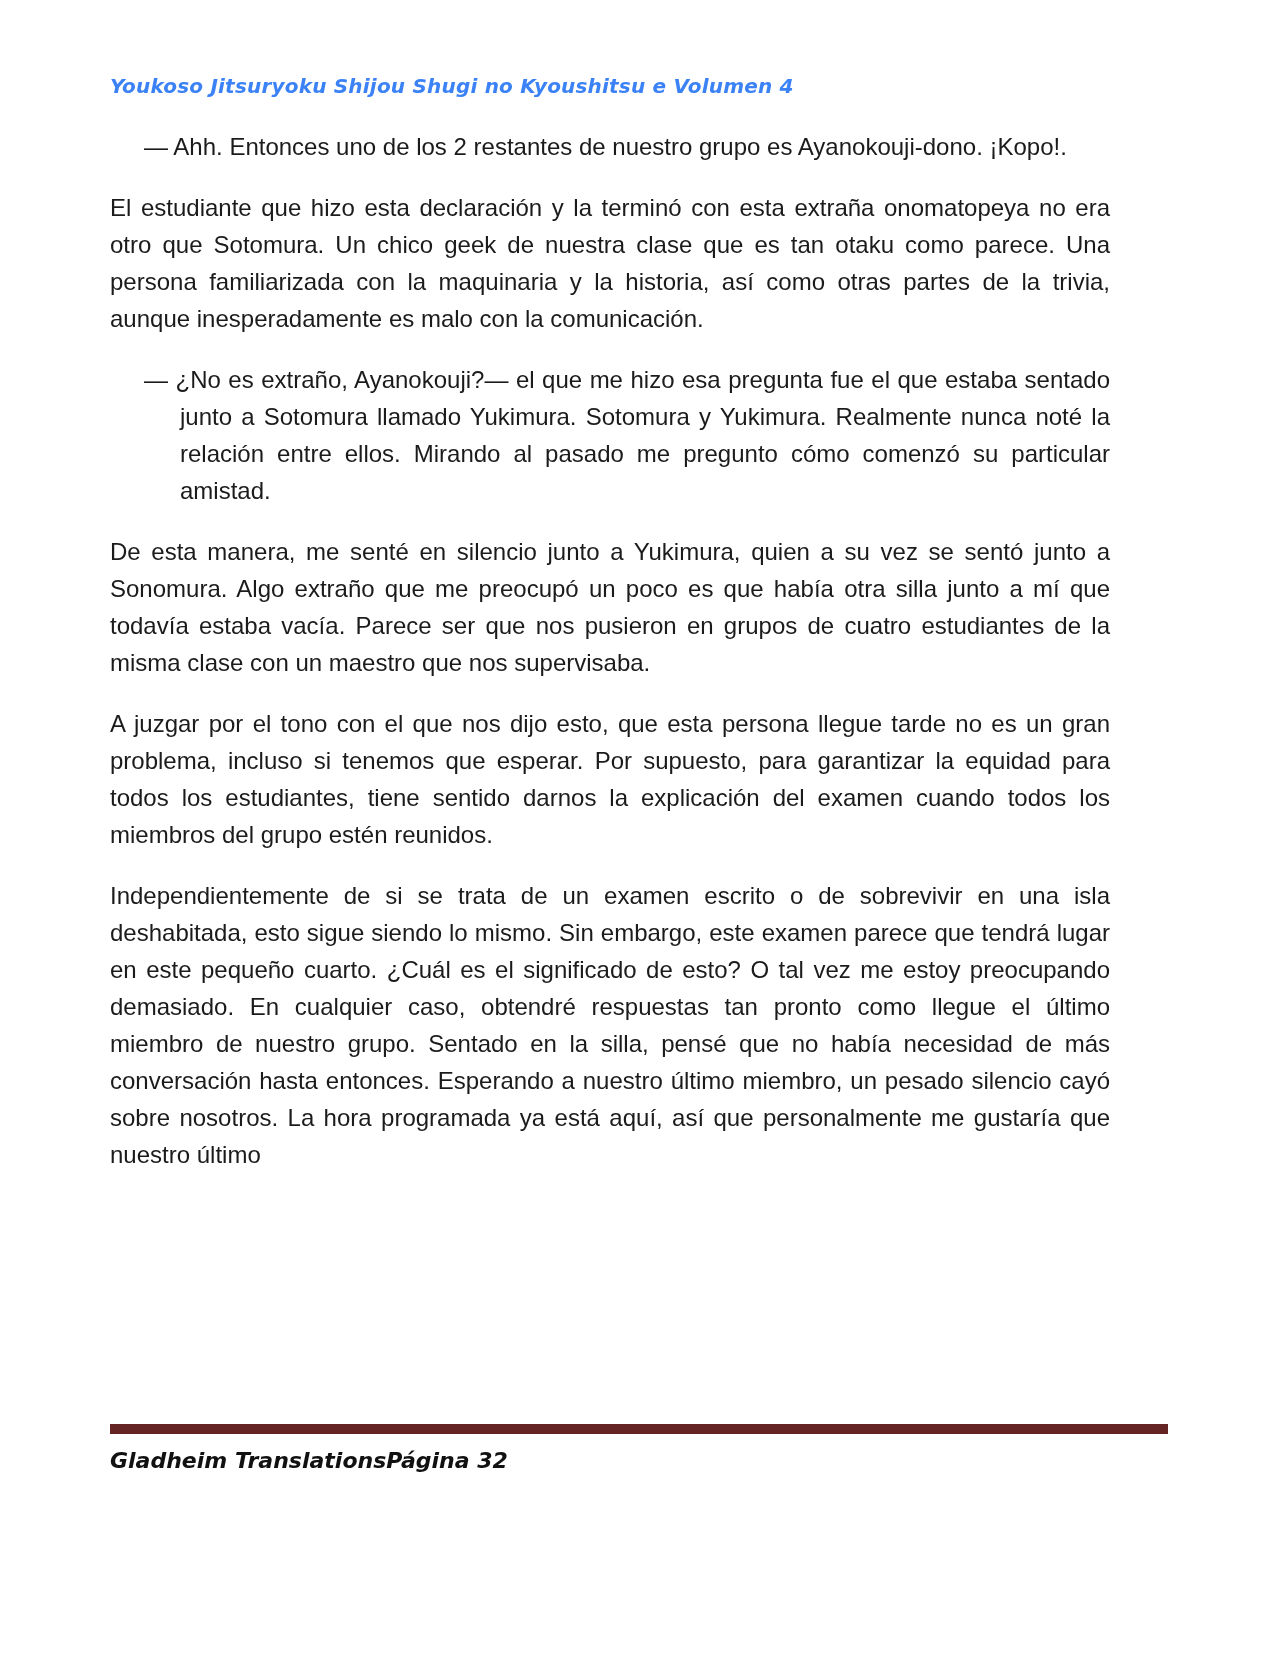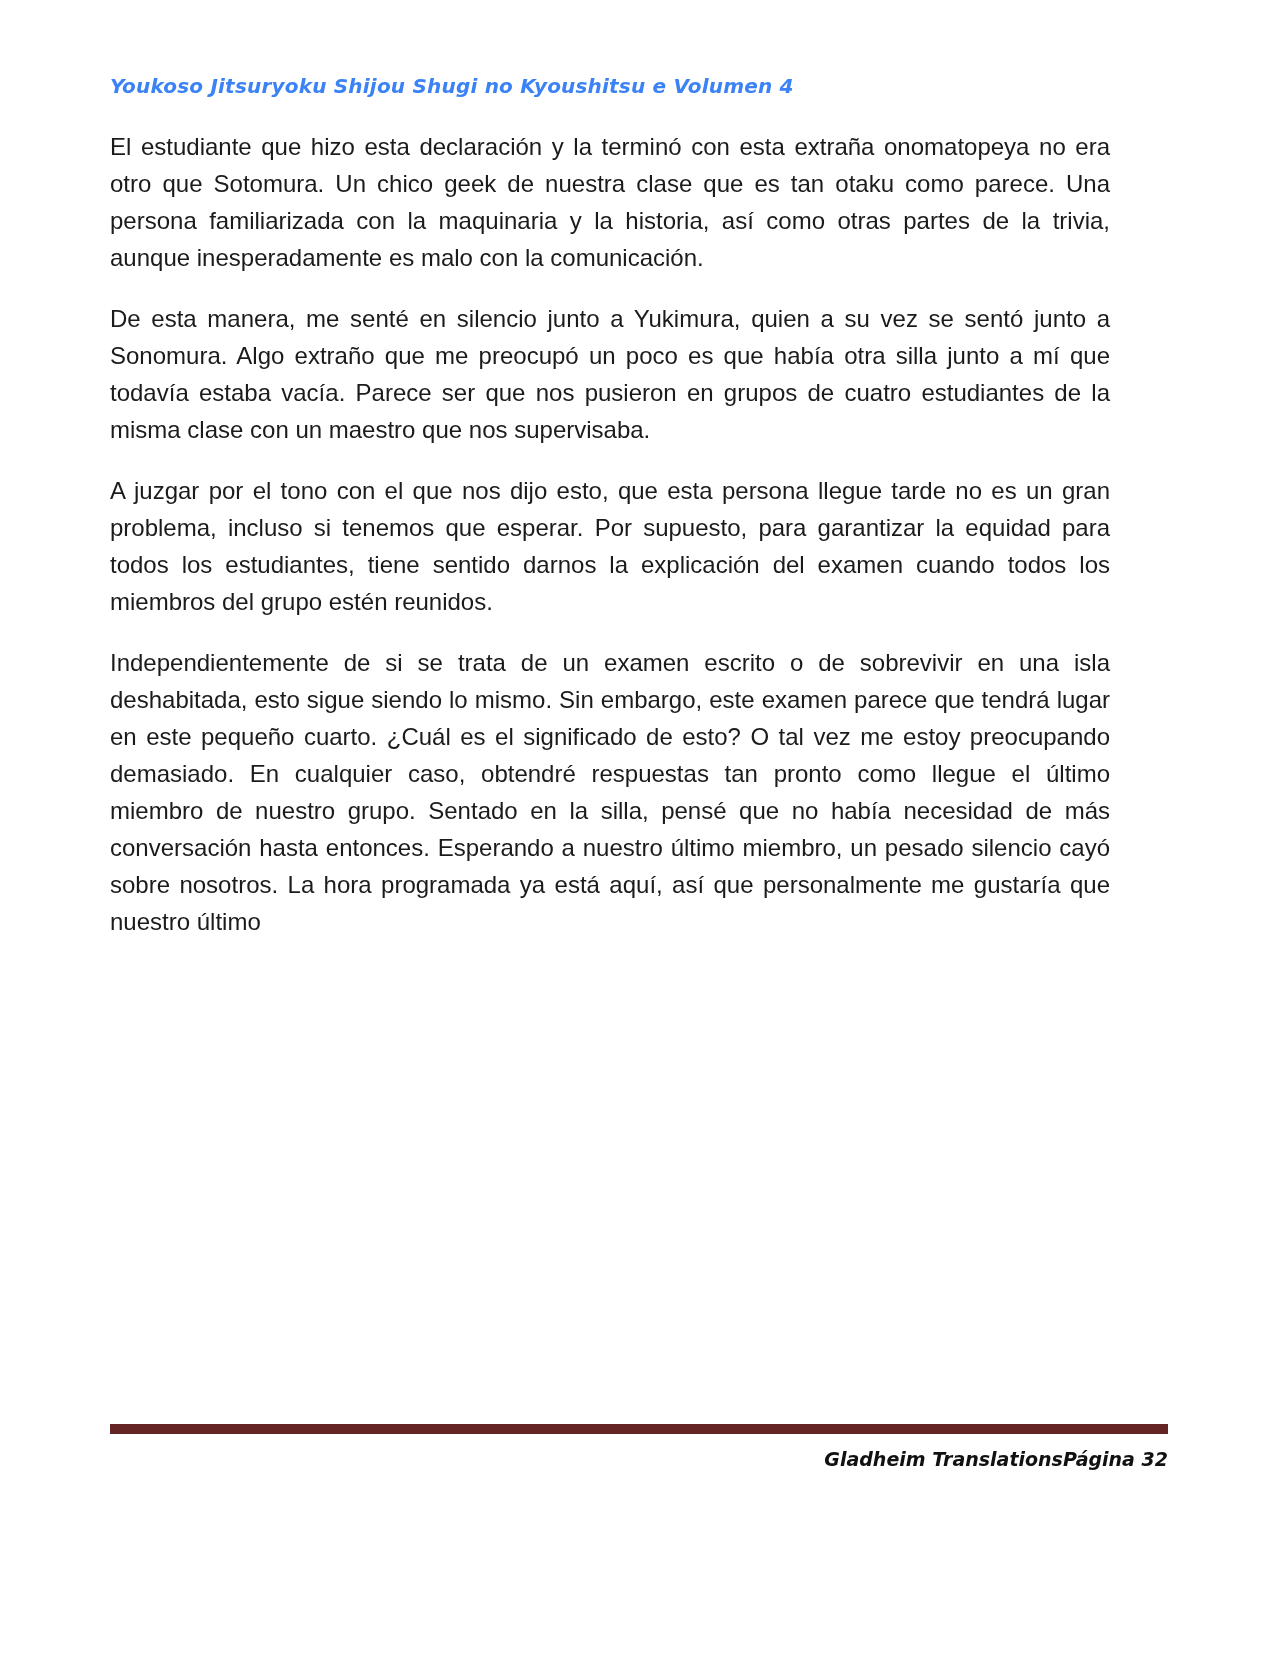--- a/index.html
+++ b/index.html
@@ -50,40 +50,42 @@
   }
   .rule {
     width: 100%;
     height: 2px;
     border-top: 7px solid var(--accent, #632423);
     border-bottom: 3px solid var(--accent, #632423);
   }
   .footer-row {
     margin-top: 14px;
     display: flex;
-    justify-content: flex-end;
+    justify-content: flex-start;
     align-items: baseline;
     font-family: "DejaVu Sans", sans-serif;
     font-weight: bold;
     font-style: italic;
-    font-size: 19px;
+    font-size: 22px;
     color: #111111;
   }
 </style>
 </head>
 <body>
 
 <div class="page">
 
   <div class="header">
     <span>Youkoso Jitsuryoku Shijou Shugi no Kyoushitsu e Volumen 4</span>
   </div>
 
   <div class="content">
+    <p class="dialogue">— Ahh. Entonces uno de los 2 restantes de nuestro grupo es Ayanokouji-dono. ¡Kopo!.</p>
     <p class="normal">El estudiante que hizo esta declaración y la terminó con esta extraña onomatopeya no era otro que Sotomura. Un chico geek de nuestra clase que es tan otaku como parece. Una persona familiarizada con la maquinaria y la historia, así como otras partes de la trivia, aunque inesperadamente es malo con la comunicación.</p>
+    <p class="dialogue">— ¿No es extraño, Ayanokouji?— el que me hizo esa pregunta fue el que estaba sentado junto a Sotomura llamado Yukimura. Sotomura y Yukimura. Realmente nunca noté la relación entre ellos. Mirando al pasado me pregunto cómo comenzó su particular amistad.</p>
     <p class="normal">De esta manera, me senté en silencio junto a Yukimura, quien a su vez se sentó junto a Sonomura. Algo extraño que me preocupó un poco es que había otra silla junto a mí que todavía estaba vacía. Parece ser que nos pusieron en grupos de cuatro estudiantes de la misma clase con un maestro que nos supervisaba.</p>
     <p class="normal">A juzgar por el tono con el que nos dijo esto, que esta persona llegue tarde no es un gran problema, incluso si tenemos que esperar. Por supuesto, para garantizar la equidad para todos los estudiantes, tiene sentido darnos la explicación del examen cuando todos los miembros del grupo estén reunidos.</p>
     <p class="normal">Independientemente de si se trata de un examen escrito o de sobrevivir en una isla deshabitada, esto sigue siendo lo mismo. Sin embargo, este examen parece que tendrá lugar en este pequeño cuarto. ¿Cuál es el significado de esto? O tal vez me estoy preocupando demasiado. En cualquier caso, obtendré respuestas tan pronto como llegue el último miembro de nuestro grupo. Sentado en la silla, pensé que no había necesidad de más conversación hasta entonces. Esperando a nuestro último miembro, un pesado silencio cayó sobre nosotros. La hora programada ya está aquí, así que personalmente me gustaría que nuestro último</p>
   </div>
 
   <div class="footer">
     <div class="rule"></div>
     <div class="footer-row">
       <span>Gladheim Translations</span>
       <span>Página 32</span>

